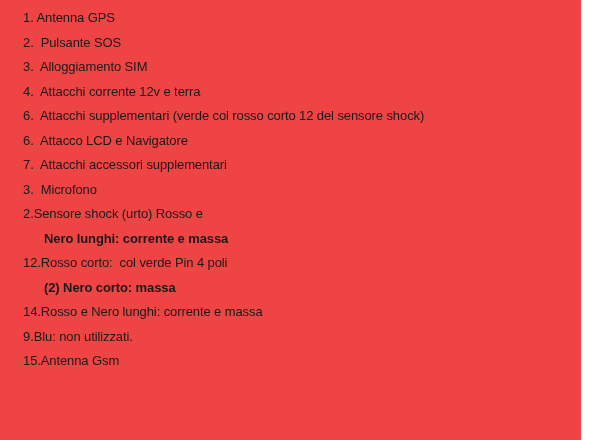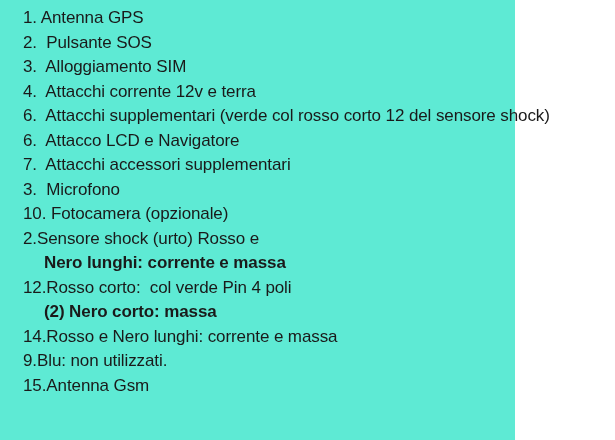--- a/index.html
+++ b/index.html
@@ -7,26 +7,26 @@
     padding: 0;
     background: #ffffff;
   }
   body {
     width: 615px;
     height: 440px;
     overflow: hidden;
   }
   .page {
     box-sizing: border-box;
-    width: 515px;
+    width: 581px;
     height: 440px;
-    background: #5eead4;
+    background: #ef4444;
     padding: 6px 4px 0 23px;
     font-family: "Liberation Sans", "DejaVu Sans", sans-serif;
-    font-size: 17px;
+    font-size: 13px;
     line-height: 24.5px;
     color: #1a1a1a;
   }
   .line {
     white-space: pre;           
     letter-spacing: -0.1px;
   }
   .line.indent {
     padding-left: 21px;         
     font-weight: bold;
@@ -37,21 +37,20 @@
 
 <div class="page">
   <div class="line">1. Antenna GPS</div>
   <div class="line">2.  Pulsante SOS</div>
   <div class="line">3.  Alloggiamento SIM</div>
   <div class="line">4.  Attacchi corrente 12v e terra</div>
   <div class="line">6.  Attacchi supplementari (verde col rosso corto 12 del sensore shock)</div>
   <div class="line">6.  Attacco LCD e Navigatore</div>
   <div class="line">7.  Attacchi accessori supplementari</div>
   <div class="line">3.  Microfono</div>
-  <div class="line">10. Fotocamera (opzionale)</div>
   <div class="line">2.Sensore shock (urto) Rosso e</div>
   <div class="line indent">Nero lunghi: corrente e massa</div>
   <div class="line">12.Rosso corto:  col verde Pin 4 poli</div>
   <div class="line indent">(2) Nero corto: massa</div>
   <div class="line">14.Rosso e Nero lunghi: corrente e massa</div>
   <div class="line">9.Blu: non utilizzati.</div>
   <div class="line">15.Antenna Gsm</div>
 </div>
 
 </body></html>

